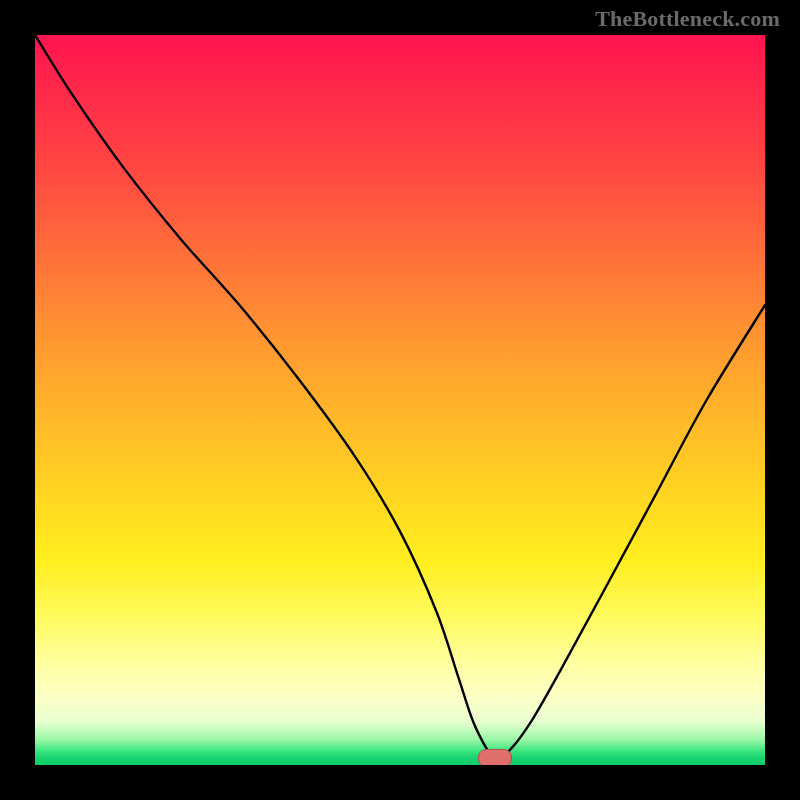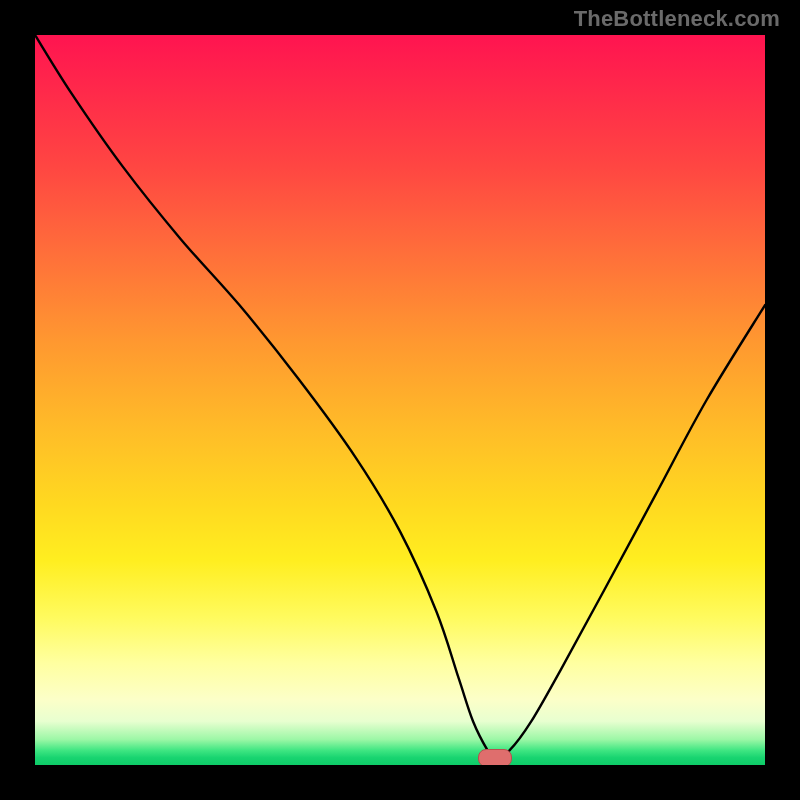--- a/index.html
+++ b/index.html
@@ -20,20 +20,21 @@
   .watermark {
     position: absolute;
     top: 6px;
     right: 20px;
     color: #6a6a6a;
     font-size: 22px;
     font-weight: 600;
     letter-spacing: 0.2px;
     z-index: 5;
     user-select: none;
+    font-family: Liberation Serif, serif;
   }
   .plot {
     position: absolute;
     left: 35px;
     top: 35px;
     width: 730px;
     height: 730px;
     overflow: hidden;
   }
   .gradient {

